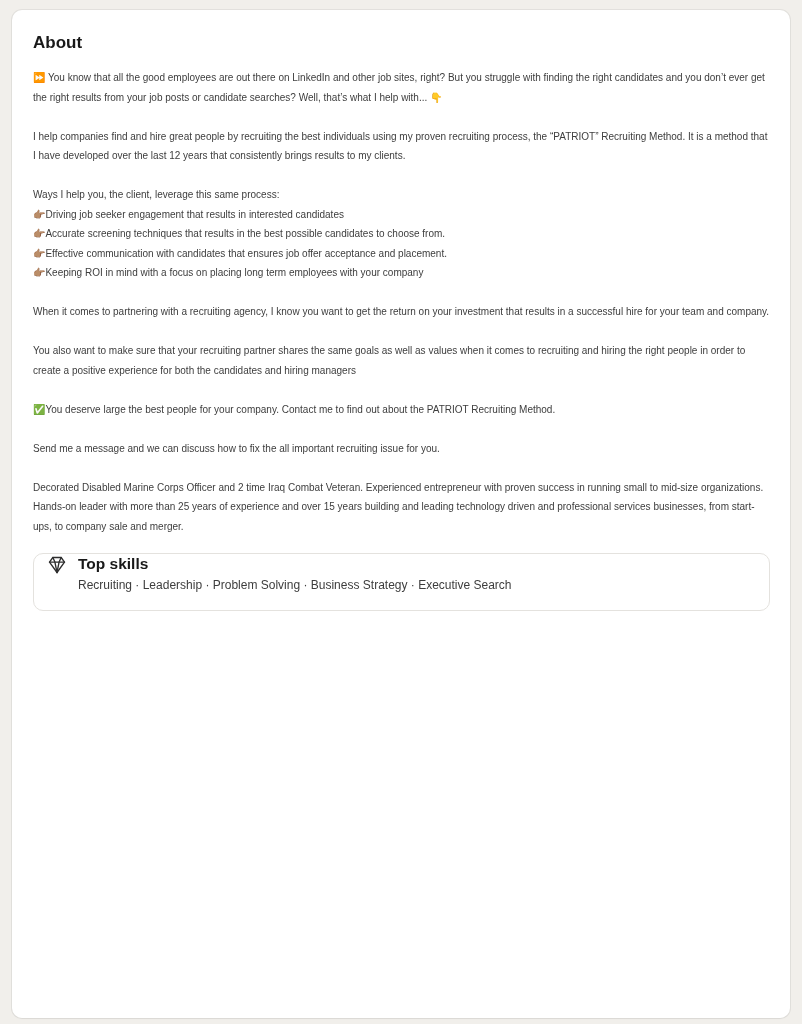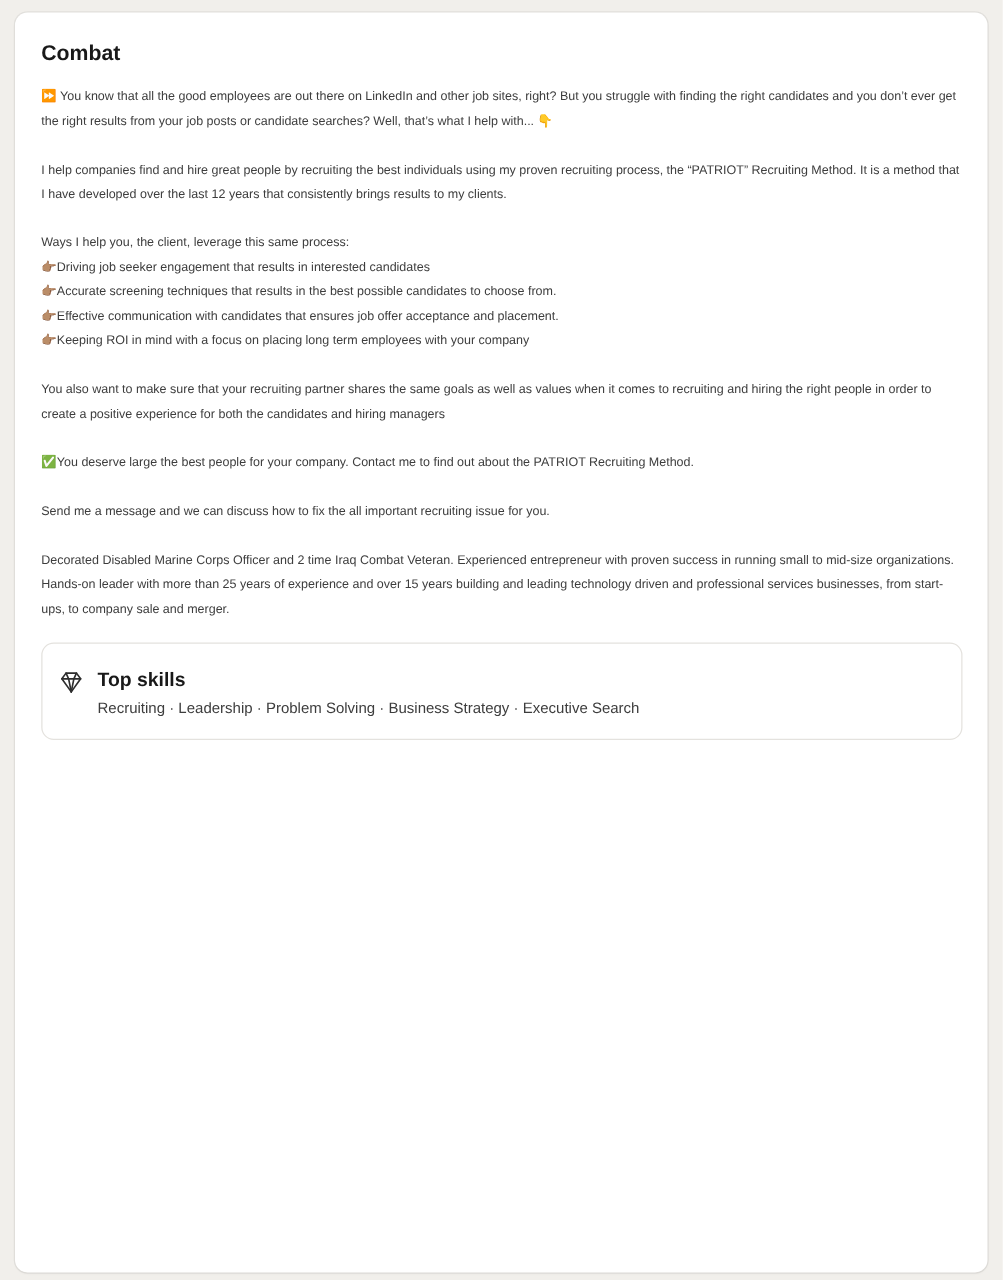--- a/index.html
+++ b/index.html
@@ -32,21 +32,21 @@
     font-size: 10px;
     line-height: 19.5px;
     color: #3d3d3d;
     white-space: pre-line;
   }
   .about-body p:last-child { margin-bottom: 0; }
   .skills-box {
     margin-top: 17px;
     border: 1px solid #e4e2de;
     border-radius: 10px;
-    padding: 20px 16px 14px 13px;
+    padding: 0 16px 14px 13px;
     display: flex;
     align-items: flex-start;
     gap: 11px;
   }
   .skills-icon {
     flex: 0 0 auto;
     width: 20px;
     height: 20px;
     margin-top: 1px;
   }
@@ -60,30 +60,31 @@
     font-size: 12px;
     line-height: 19.5px;
     color: #3d3d3d;
     margin-top: 2px;
   }
 </style>
 </head>
 <body>
 
 <div class="card">
-  <h2 class="section-title">Combat</h2>
+  <h2 class="section-title">About</h2>
 
   <div class="about-body">
     <p>⏩ You know that all the good employees are out there on LinkedIn and other job sites, right? But you struggle with finding the right candidates and you don’t ever get the right results from your job posts or candidate searches? Well, that’s what I help with... 👇</p>
     <p>I help companies find and hire great people by recruiting the best individuals using my proven recruiting process, the “PATRIOT” Recruiting Method. It is a method that I have developed over the last 12 years that consistently brings results to my clients.</p>
     <p>Ways I help you, the client, leverage this same process:
 👉🏽Driving job seeker engagement that results in interested candidates
 👉🏽Accurate screening techniques that results in the best possible candidates to choose from.
 👉🏽Effective communication with candidates that ensures job offer acceptance and placement.
 👉🏽Keeping ROI in mind with a focus on placing long term employees with your company</p>
+    <p>When it comes to partnering with a recruiting agency, I know you want to get the return on your investment that results in a successful hire for your team and company.</p>
     <p>You also want to make sure that your recruiting partner shares the same goals as well as values when it comes to recruiting and hiring the right people in order to create a positive experience for both the candidates and hiring managers</p>
     <p>✅You deserve large the best people for your company. Contact me to find out about the PATRIOT Recruiting Method.</p>
     <p>Send me a message and we can discuss how to fix the all important recruiting issue for you.</p>
     <p>Decorated Disabled Marine Corps Officer and 2 time Iraq Combat Veteran. Experienced entrepreneur with proven success in running small to mid-size organizations. Hands-on leader with more than 25 years of experience and over 15 years building and leading technology driven and professional services businesses, from start-ups, to company sale and merger.</p>
   </div>
 
   <div class="skills-box">
     <span class="skills-icon">
       <svg width="20" height="20" viewBox="0 0 24 24" fill="none" stroke="#2e2e2e" stroke-width="1.6" stroke-linejoin="round" stroke-linecap="round">
         <path d="M7 3 L17 3 L21 8.5 L12 21 L3 8.5 Z"></path>

